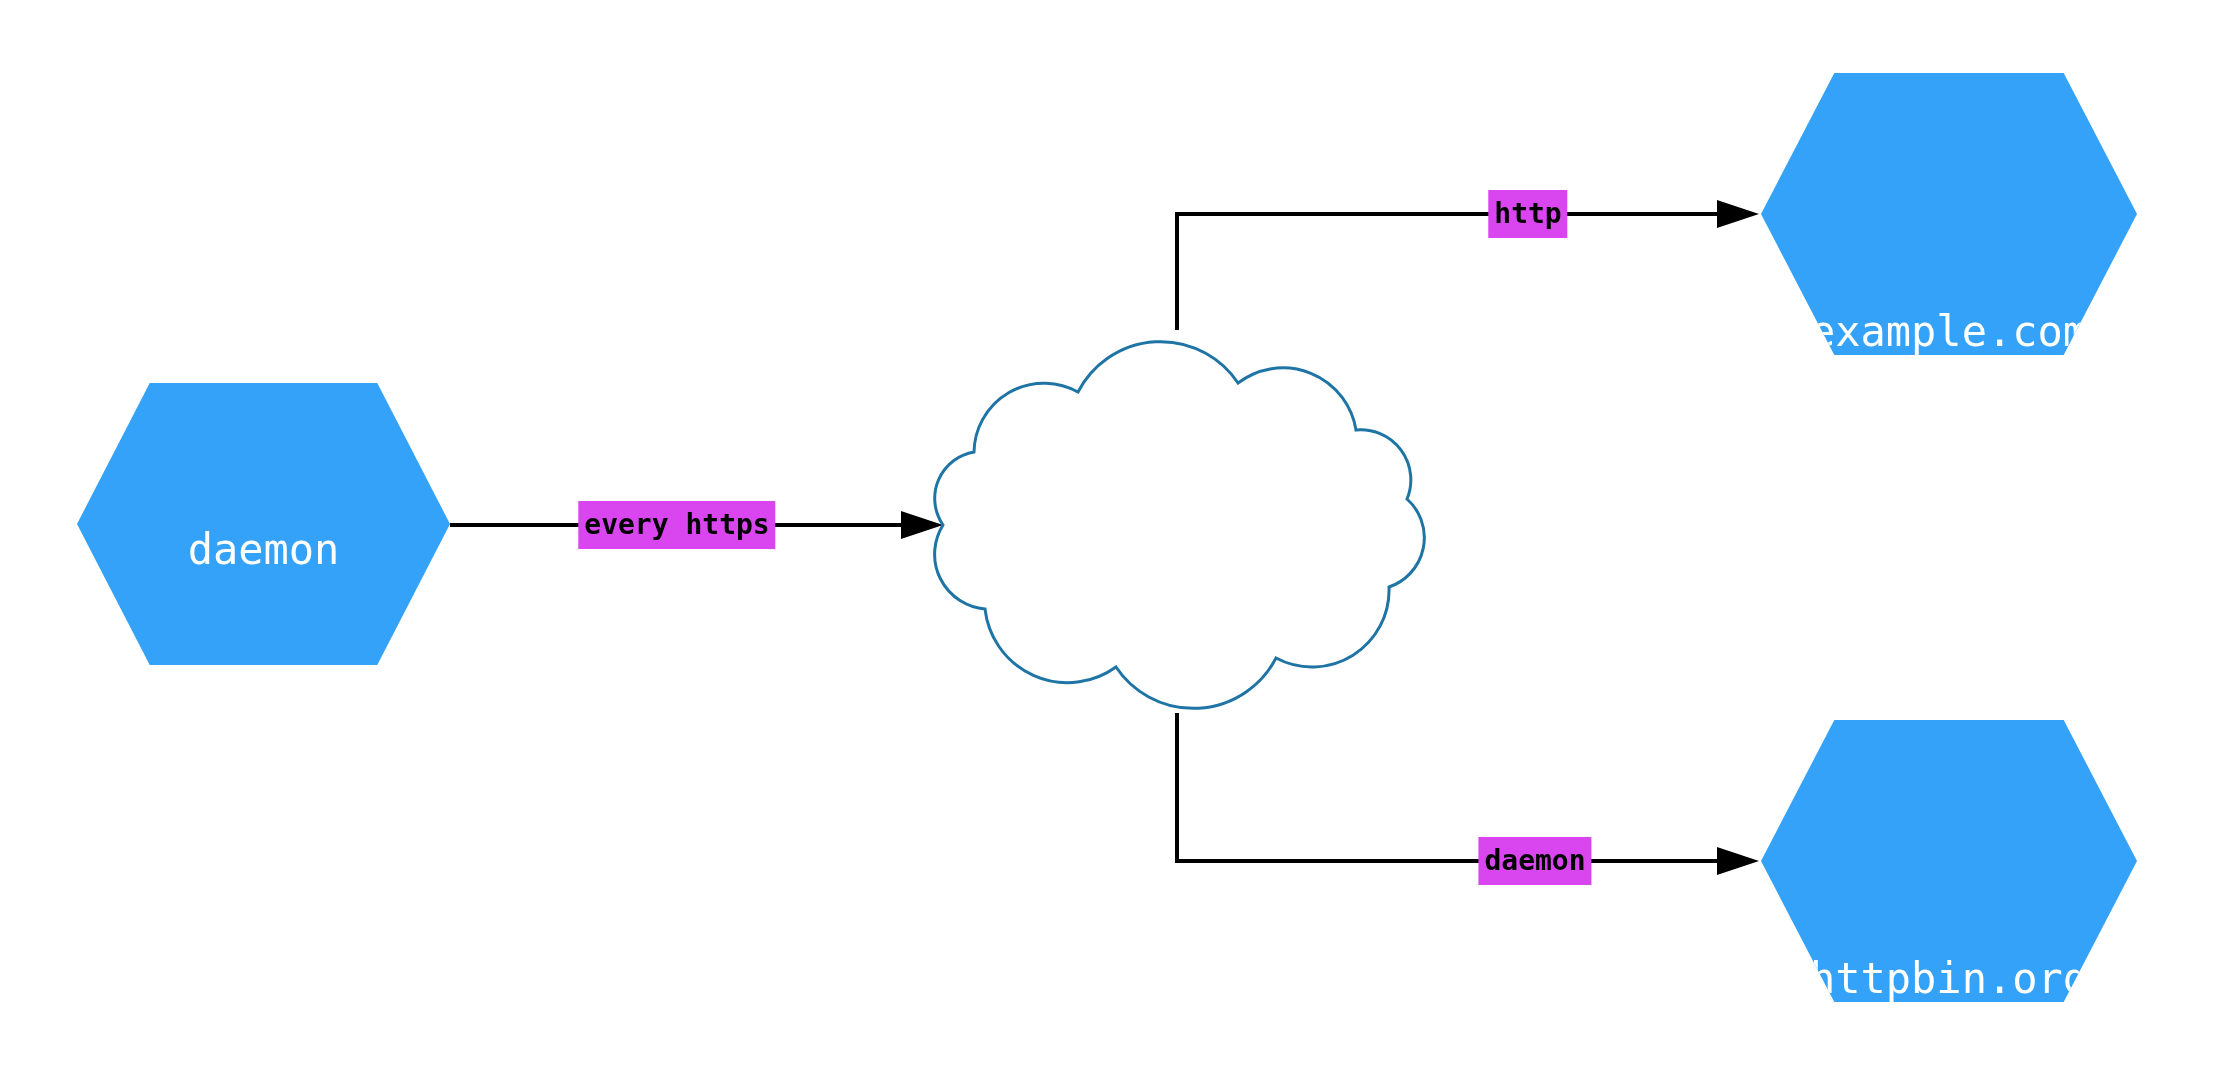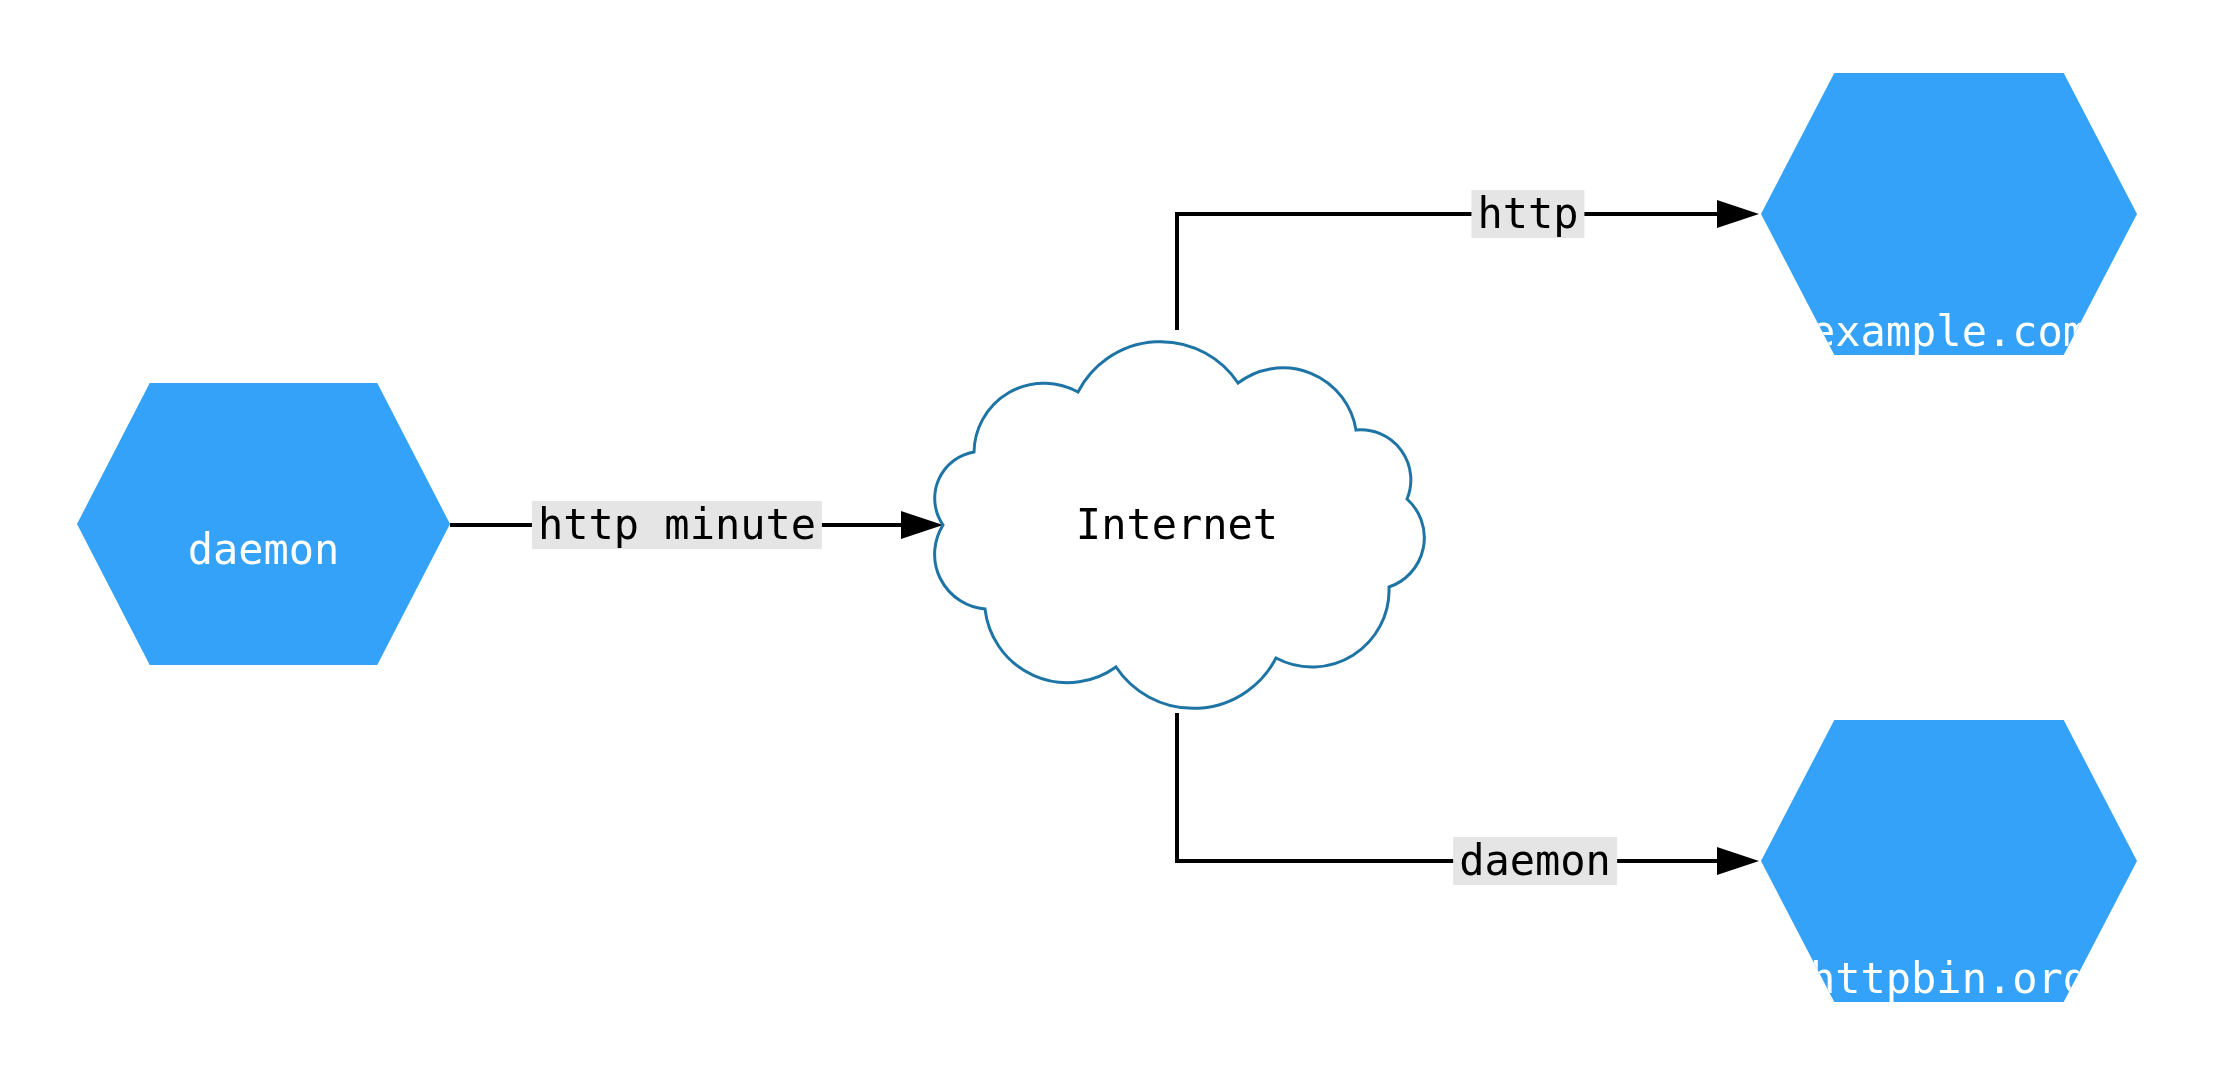--- a/index.html
+++ b/index.html
@@ -32,26 +32,27 @@
   .hex-label {
     color: #ffffff;
     font-size: 42px;
     line-height: 46px;
     text-align: center;
     white-space: pre;
   }
   .edge-label {
     position: absolute;
     transform: translate(-50%, -50%);
-    background: #e5e5e5;
+    background: #d946ef;
     color: #000000;
-    font-size: 42px;
+    font-size: 28px;
     line-height: 48px;
     padding: 0 6px;
     white-space: pre;
+    font-weight: bold;
   }
   .cloud-label {
     position: absolute;
     transform: translate(-50%, -50%);
     color: #000000;
     font-size: 42px;
     line-height: 48px;
     white-space: pre;
   }
 </style>
@@ -97,21 +98,20 @@
   </div>
 
   <div class="hex" style="left: 1761px; top: 73px; width: 376px; height: 282px; background-color: rgb(51, 162, 248);">
     <div class="hex-label">example.com</div>
   </div>
 
   <div class="hex" style="left: 1761px; top: 720px; width: 376px; height: 282px; background-color: rgb(51, 162, 248);">
     <div class="hex-label">httpbin.org</div>
   </div>
 
-  <div class="cloud-label" style="left:1177px; top:525px;">Internet</div>
 
-  <div class="edge-label" style="left:677px; top:525px;">http minute</div>
+  <div class="edge-label" style="left:677px; top:525px;">every https</div>
 
   <div class="edge-label" style="left:1528px; top:214px;">http</div>
 
   <div class="edge-label" style="left:1535px; top:861px;">daemon</div>
 
 </div>
 
 </body></html>

